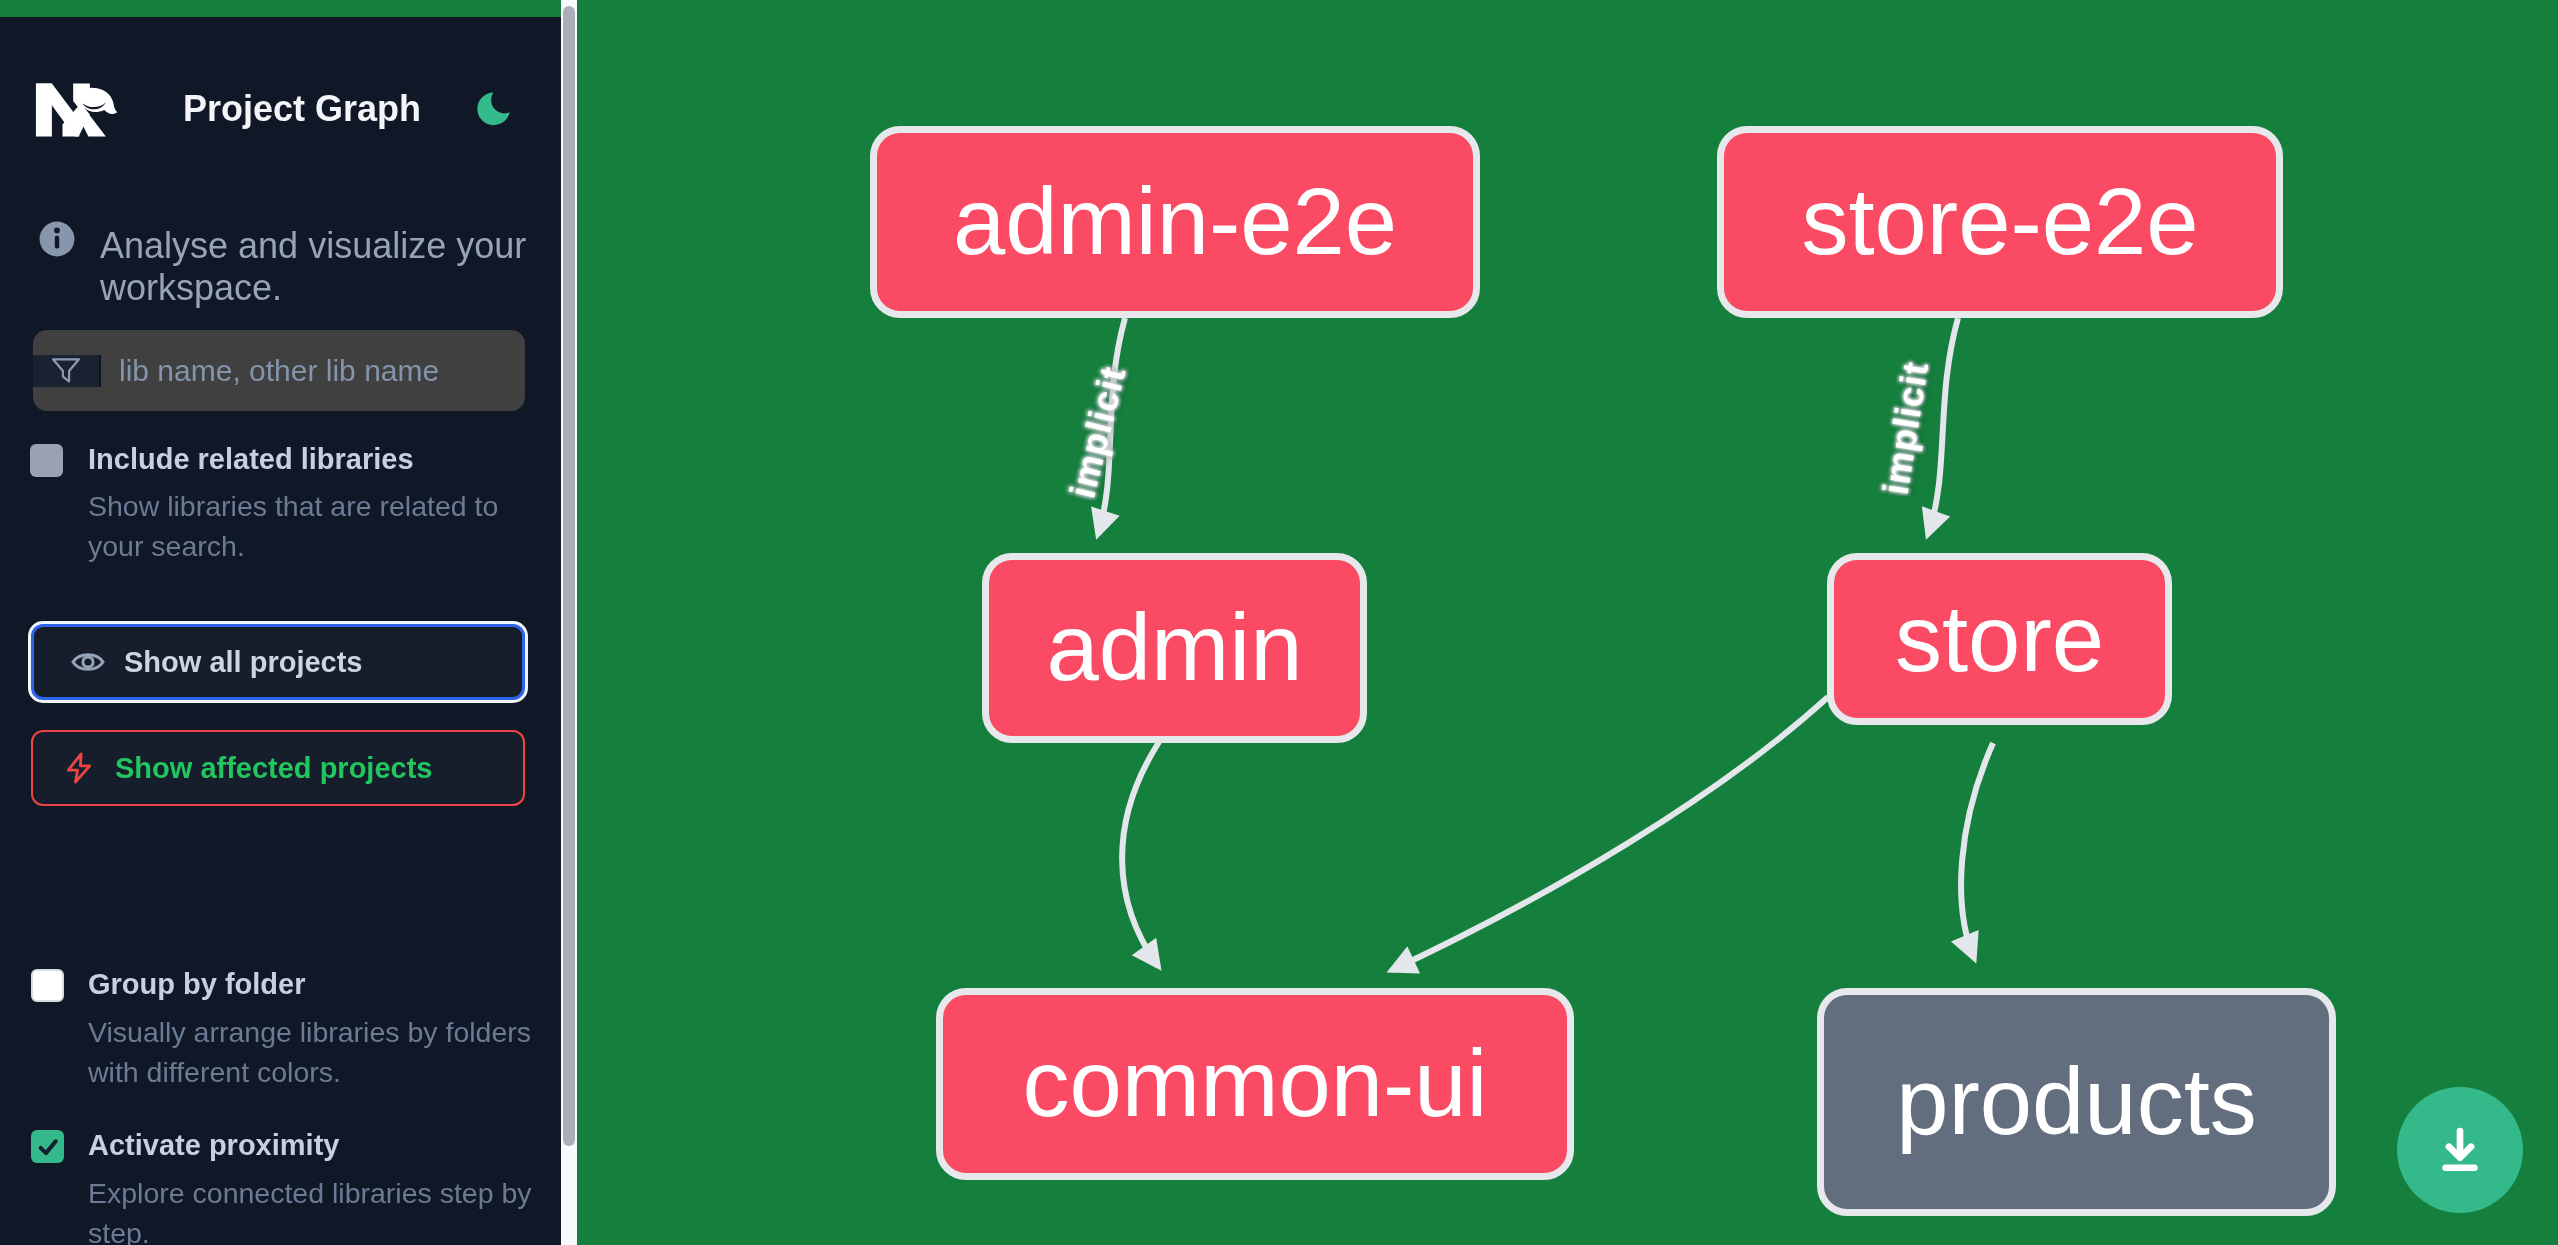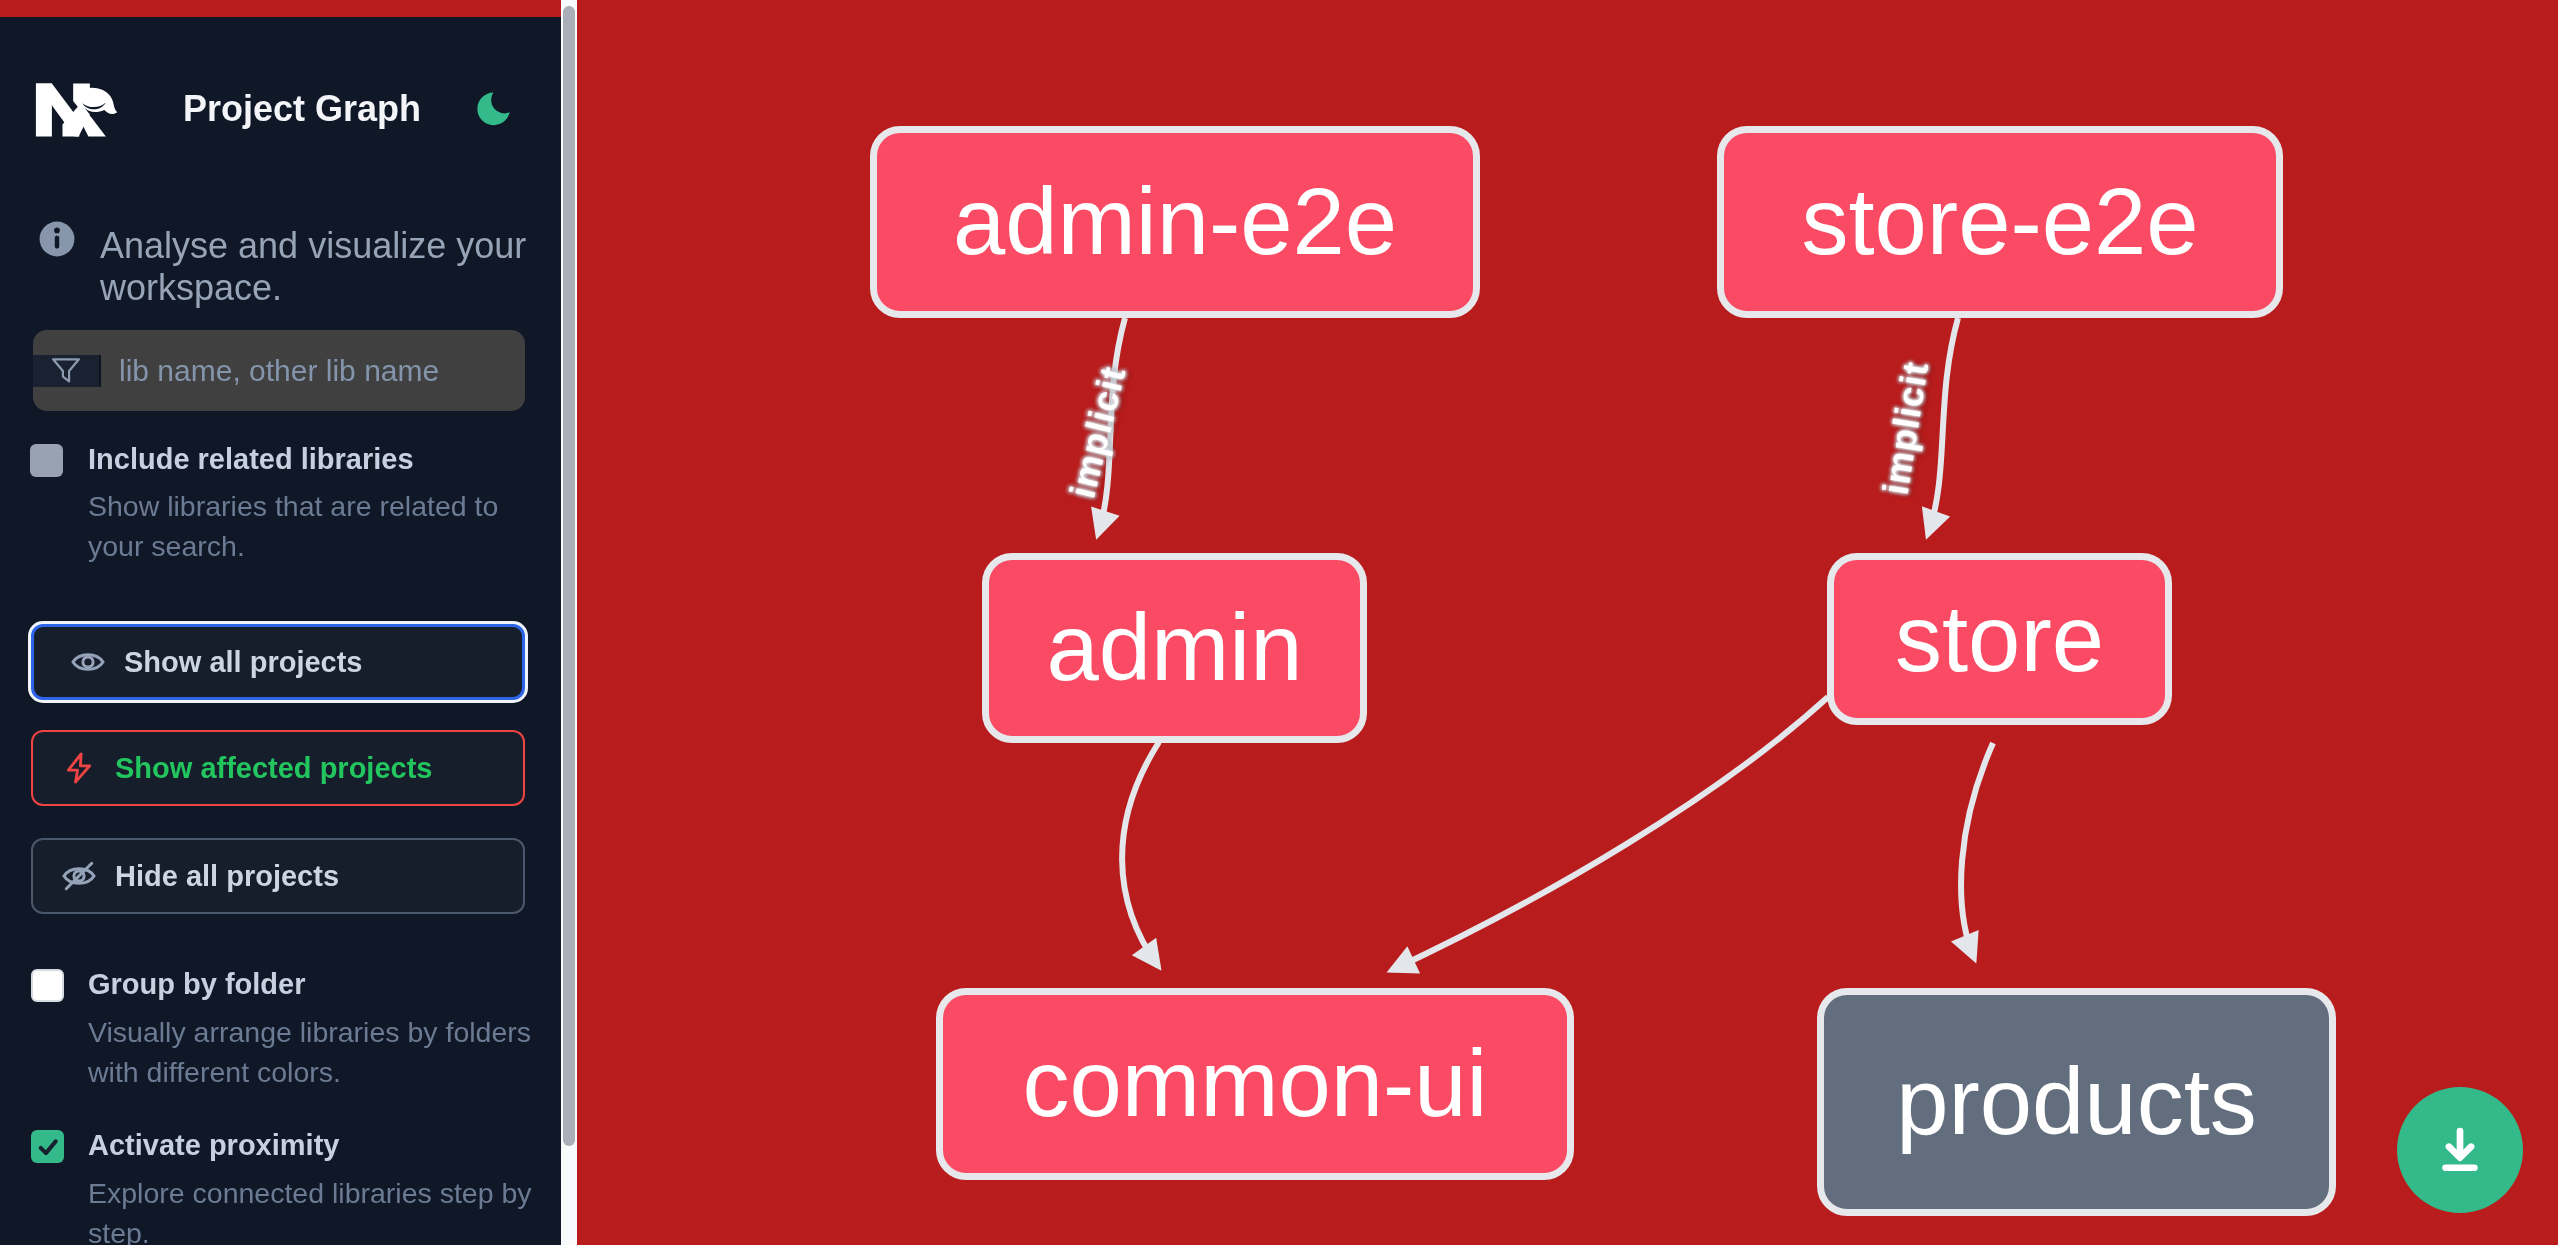--- a/index.html
+++ b/index.html
@@ -1,21 +1,21 @@
 <!DOCTYPE html>
 <html><head>
 <meta charset="utf-8">
 <style>
   html,body{margin:0;padding:0;background:#0d141f;}
   body{width:2558px;height:1245px;overflow:hidden;position:relative;
        font-family:"Liberation Sans", sans-serif;-webkit-font-smoothing:antialiased;}
   .abs{position:absolute;}
 
   
-  #canvas{left:0;top:0;width:2558px;height:1245px;background:#b91c1c;z-index:0;}
+  #canvas{left:0;top:0;width:2558px;height:1245px;background:#15803d;z-index:0;}
   #edges{position:absolute;left:0;top:0;}
   .node{position:absolute;box-sizing:border-box;border:7px solid #e6e8ec;border-radius:30px;
         display:flex;align-items:center;justify-content:center;color:#fff;font-size:94px;
         font-weight:400;letter-spacing:0px;cursor:pointer;}
   .node.pink{background:#fb4a63;}
   .node.gray{background:#626d7d;}
   .edge-label{position:absolute;color:#ffffff;font-size:36px;font-weight:700;letter-spacing:1px;
         text-shadow:0 0 4px #dfe3e8,0 0 4px #dfe3e8,0 0 5px #c9ced6,0 2px 6px rgba(10,14,22,.6);
         transform-origin:center;white-space:nowrap;}
   #download-btn{left:2397px;top:1087px;width:126px;height:126px;border-radius:50%;
@@ -161,30 +161,20 @@
 
   <div id="btn-show-affected" class="sbtn abs" style="top:713px;">
     <span class="btn-icon">
       <svg width="34" height="34" viewBox="0 0 24 24" fill="none" stroke="#ef4444" stroke-width="2" stroke-linejoin="round">
         <path d="M13.5 2 L4.5 13.5 H11 L9.5 22 L19.5 10.5 H13 z"></path>
       </svg>
     </span>
     <span class="btn-text">Show affected projects</span>
   </div>
 
-  <div id="btn-hide-all" class="sbtn abs" style="top:821px;">
-    <span class="btn-icon">
-      <svg width="36" height="36" viewBox="0 0 24 24" fill="none" stroke="#94a3b8" stroke-width="2" stroke-linecap="round">
-        <path d="M2 12 C6 5.5 18 5.5 22 12 C18 18.5 6 18.5 2 12 z"></path>
-        <circle cx="12" cy="12" r="3.4"></circle>
-        <line x1="3.5" y1="20.5" x2="20.5" y2="3.5"></line>
-      </svg>
-    </span>
-    <span class="btn-text">Hide all projects</span>
-  </div>
 
   <div class="checkbox cb-white abs" style="left:31px;top:952px;"></div>
   <div class="opt-label abs" style="left:88px;top:951px;">Group by folder</div>
   <div class="opt-desc abs" style="left:88px;top:995px;">Visually arrange libraries by folders with different colors.</div>
 
   <div class="checkbox cb-green abs" style="left:31px;top:1113px;">
     <svg width="26" height="26" viewBox="0 0 32 32">
       <polyline points="7,17 13.5,23.5 25.5,9" fill="none" stroke="#17202e" stroke-width="5" stroke-linecap="round" stroke-linejoin="round"></polyline>
     </svg>
   </div>

